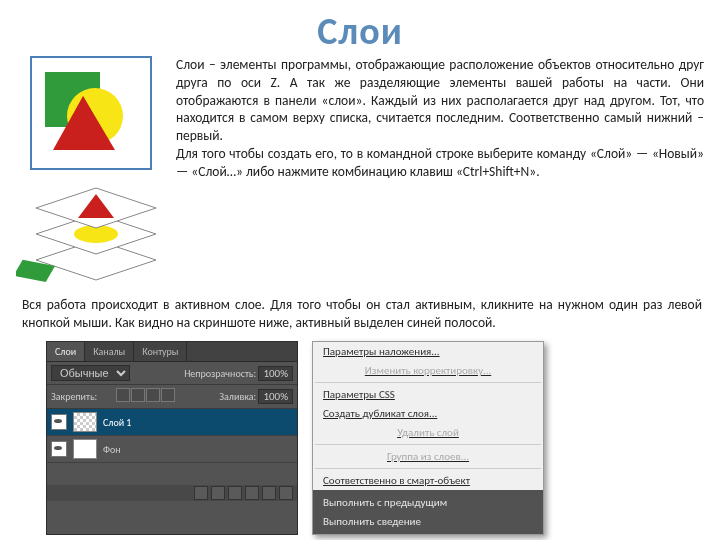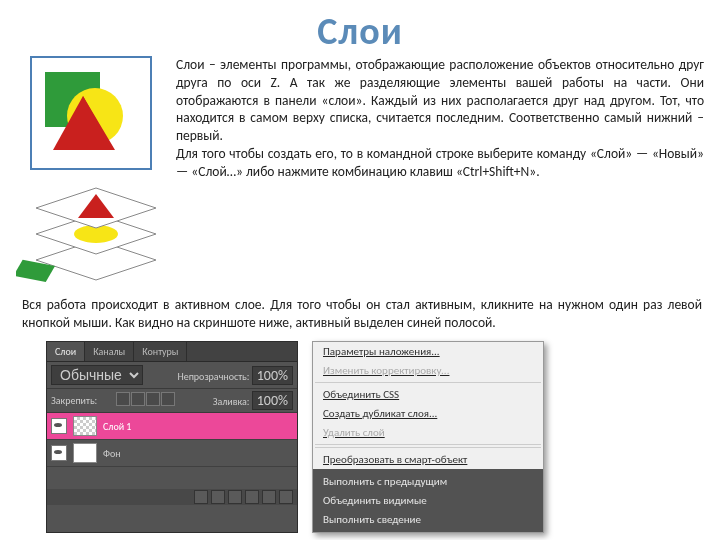--- a/index.html
+++ b/index.html
@@ -91,38 +91,38 @@
     display: flex;
     align-items: center;
     justify-content: space-between;
     padding: 3px 4px;
     border-bottom: 1px solid #3a3a3a;
   }
   .lp-sel {
     background: #3e3e3e;
     border: 1px solid #2d2d2d;
     color: #ccc;
-    font-size: 14px;
+    font-size: 11px;
     padding: 0 4px;
   }
   .lp-btns span {
     display: inline-block;
     width: 12px; height: 12px;
     border: 1px solid #777;
     margin-left: 1px;
     background: #4a4a4a;
   }
   .lp-row {
     display: flex;
     align-items: center;
     border-bottom: 1px solid #404040;
     padding: 2px 4px;
     height: 22px;
   }
-  .lp-row.active { background: #ec4899; color: #fff; }
+  .lp-row.active { background: #0c4a6e; color: #fff; }
   .eye {
     width: 14px; height: 14px;
     border: 1px solid #777;
     background: #fff;
     margin-right: 6px;
     position: relative;
   }
   .eye::after {
     content: "";
     position: absolute;
@@ -161,21 +161,21 @@
   }
   .cm-grp {
     background: #f0f0f0;
     text-decoration: underline;
   }
   .cm-item {
     padding: 3px 10px;
     color: #333;
     white-space: nowrap;
   }
-  .cm-item.dis { color: #aaa; }
+  .cm-item.dis { color: #aaa; text-align: center; }
   .cm-sep { height: 1px; background: #ccc; margin: 2px 2px; }
   .cm-darkblock { background: #525252; padding: 3px 0; }
   .cm-darkblock .cm-item { color: #e4e4e4; }
 </style>
 </head>
 <body>
 
 <div class="title">Слои</div>
 
 <div class="toprow">
@@ -245,27 +245,27 @@
       <span></span>
       <span></span>
     </div>
   </div>
 
   <div class="ctxmenu">
     <div class="cm-grp">
       <div class="cm-item">Параметры наложения...</div>
       <div class="cm-item dis">Изменить корректировку...</div>
       <div class="cm-sep"></div>
-      <div class="cm-item">Объединить CSS</div>
+      <div class="cm-item">Параметры CSS</div>
       <div class="cm-item">Создать дубликат слоя...</div>
       <div class="cm-item dis">Удалить слой</div>
       <div class="cm-sep"></div>
+      <div class="cm-item dis">Группа из слоев...</div>
       <div class="cm-sep"></div>
-      <div class="cm-item">Преобразовать в смарт-объект</div>
+      <div class="cm-item">Соответственно в смарт-объект</div>
     </div>
     <div class="cm-darkblock">
       <div class="cm-item">Выполнить с предыдущим</div>
-      <div class="cm-item">Объединить видимые</div>
       <div class="cm-item">Выполнить сведение</div>
     </div>
   </div>
 
 </div>
 
 </body></html>

